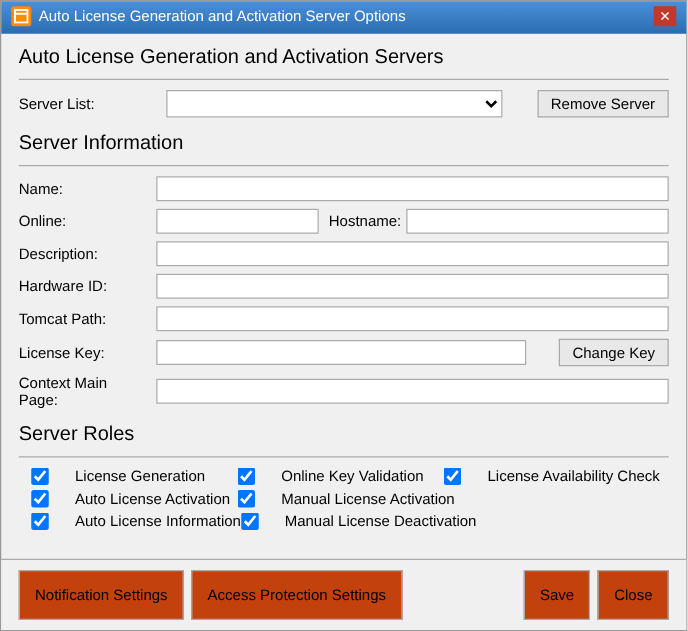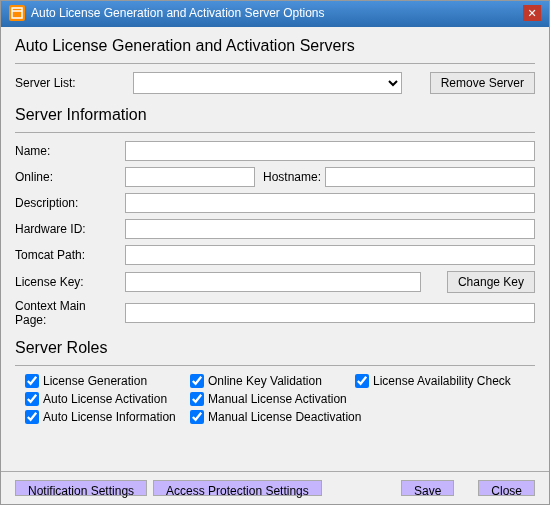--- a/index.html
+++ b/index.html
@@ -158,21 +158,21 @@
       padding-left: 10px;
     }
     .roles-row {
       display: flex;
       gap: 0;
       align-items: center;
     }
     .role-item {
       display: flex;
       align-items: center;
-      gap: 4px;
+      gap: 21px;
       min-width: 165px;
     }
     .role-item input[type="checkbox"] {
       margin: 0;
       width: 14px;
       height: 14px;
     }
     .footer {
       background: #f0f0f0;
       border-top: 1px solid #aaa;
@@ -181,30 +181,30 @@
       justify-content: space-between;
       align-items: center;
       flex-shrink: 0;
     }
     .footer-left {
       display: flex;
       gap: 6px;
     }
     .footer-right {
       display: flex;
-      gap: 24px;
+      gap: 6px;
     }
     .btn-footer {
-      background: #c4b5fd;
+      background: #c2410c;
       border: 1px solid #aaa;
       padding: 3px 12px;
       font-size: 12px;
       font-family: inherit;
       cursor: pointer;
-      height: 16px;
+      height: 40px;
     }
   </style>
 </head>
 <body>
 
 <div class="window">
 
   <div class="title-bar">
     <div class="title-bar-left">
       <div class="title-bar-icon">

